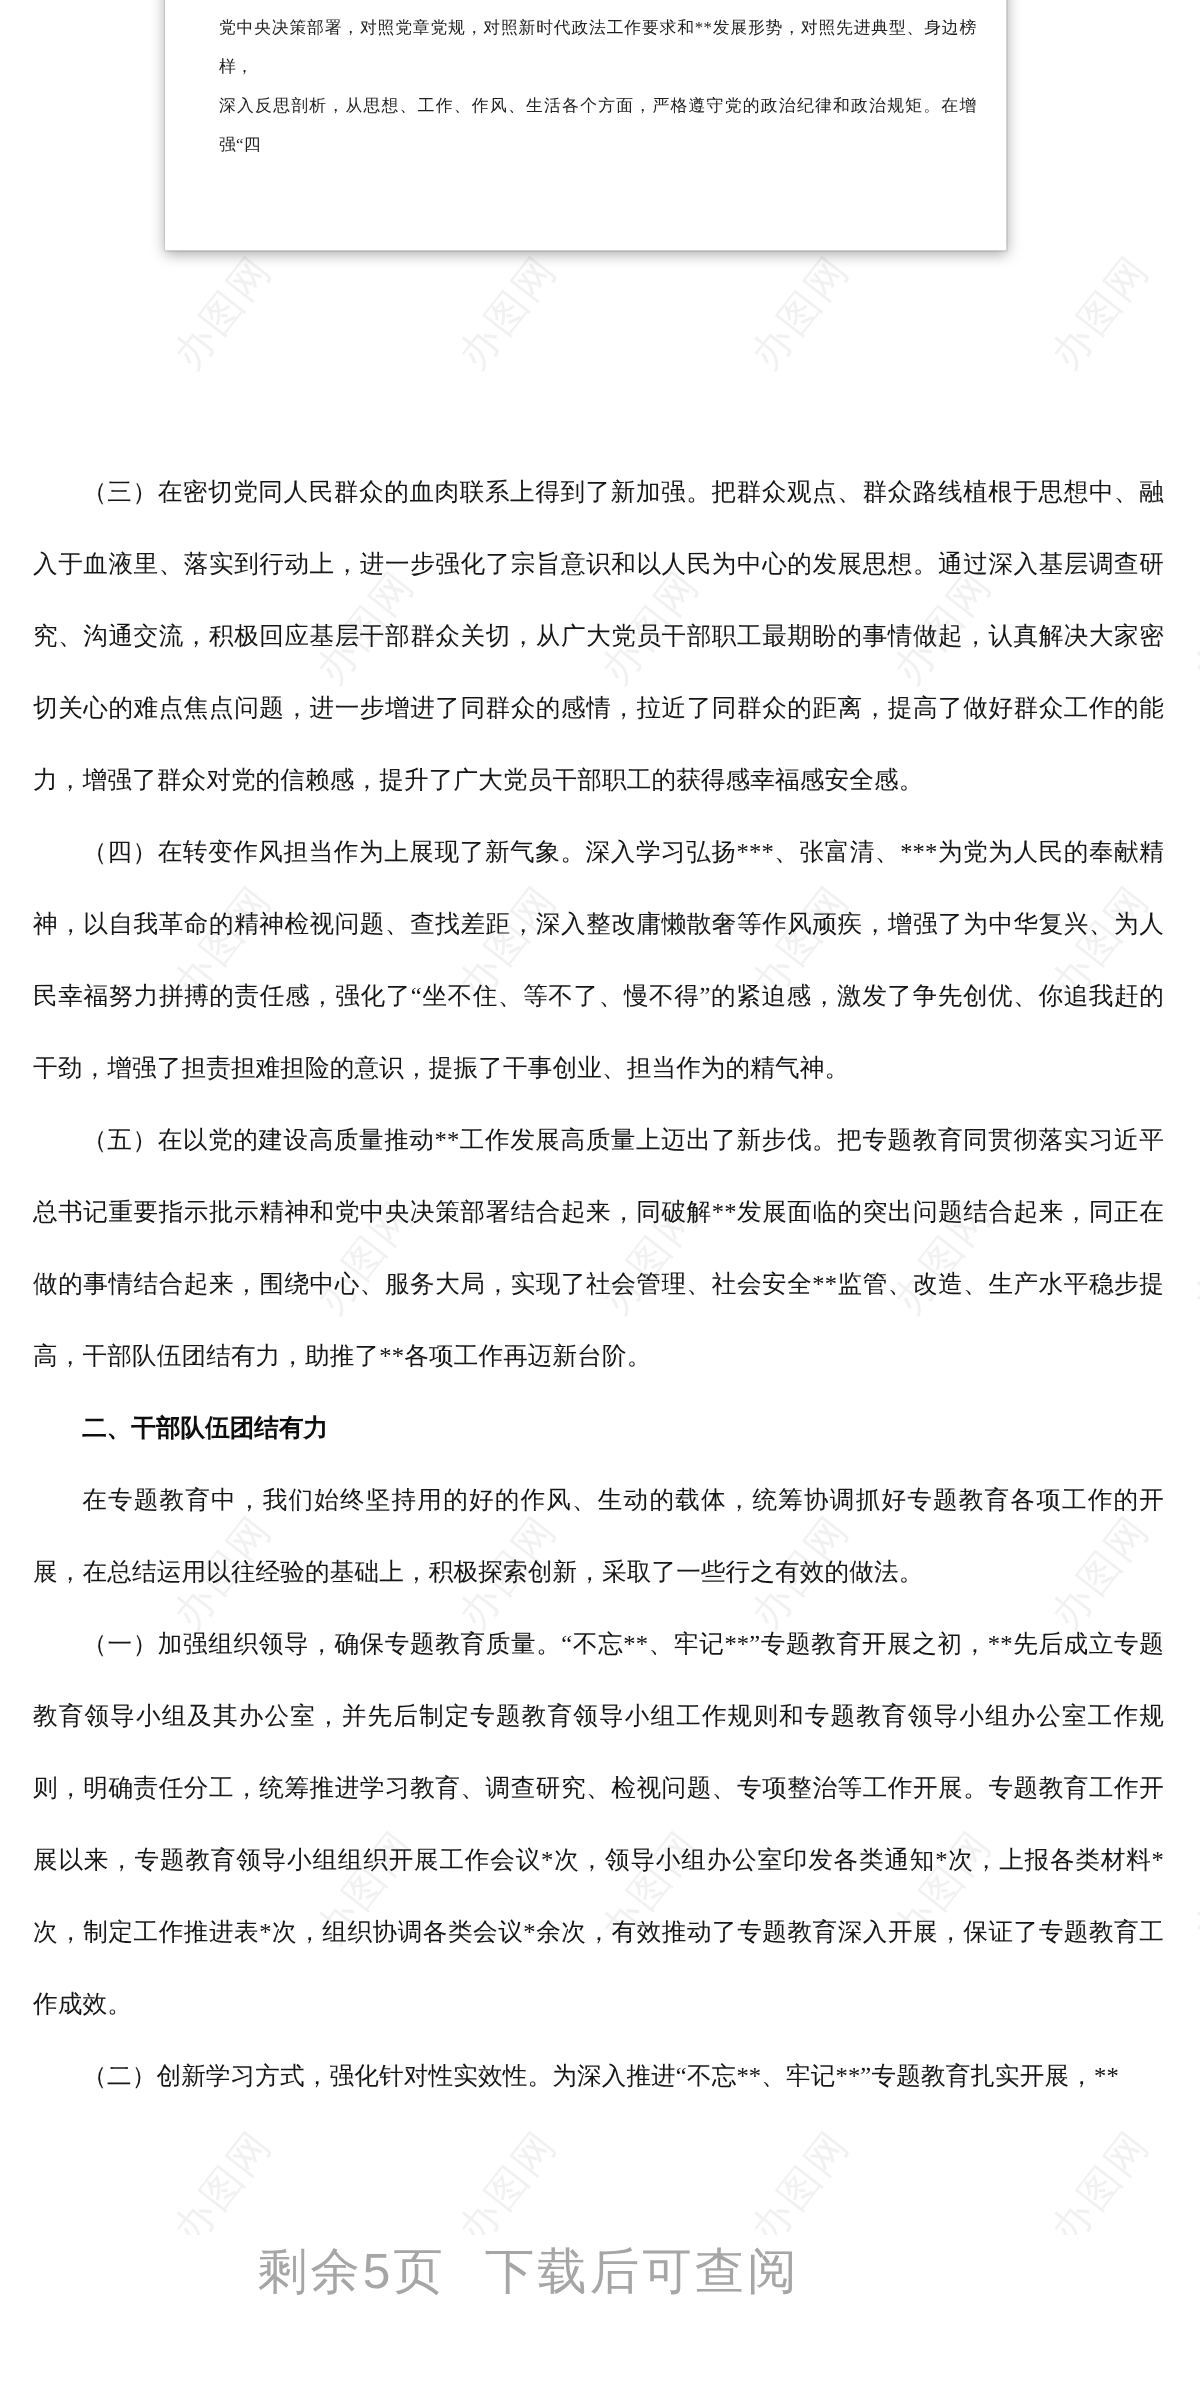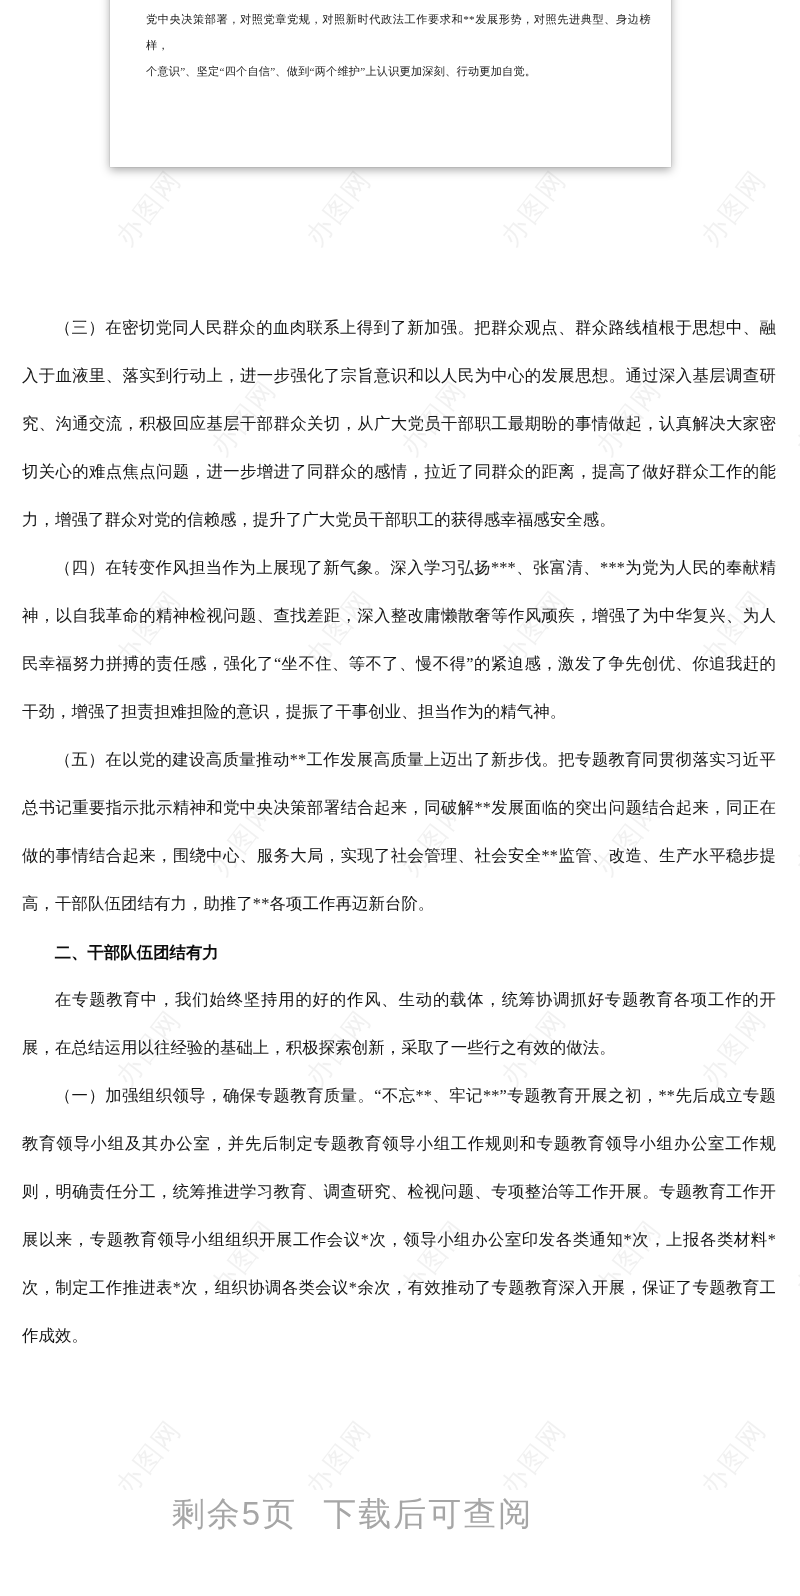--- a/index.html
+++ b/index.html
@@ -105,21 +105,21 @@
     color: #a6a6a6;
     z-index: 4;
   }
   #footer-notice .gap { display: inline-block; width: 26px; }
 </style>
 </head>
 <body>
 
 <div id="prev-page-card">
   <div class="cardline first">党中央决策部署，对照党章党规，对照新时代政法工作要求和**发展形势，对照先进典型、身边榜样，</div>
-  <div class="cardline">个意识”、坚定“四个自信”、做到“两个维护”上认识更加深刻、行动更加自觉。</div>
+  <div class="cardline">深入反思剖析，从思想、工作、作风、生活各个方面，严格遵守党的政治纪律和政治规矩。在增强“四</div>
 </div>
 
 <div id="watermark-layer">
     <span class="wm" style="left: 105px; top: 40px;">办图网</span>
     <span class="wm" style="left: 295px; top: 40px;">办图网</span>
     <span class="wm" style="left: 490px; top: 40px;">办图网</span>
     <span class="wm" style="left: 690px; top: 40px;">办图网</span>
     <span class="wm" style="left: 200px; top: 250px;">办图网</span>
     <span class="wm" style="left: 390px; top: 250px;">办图网</span>
     <span class="wm" style="left: 585px; top: 250px;">办图网</span>
@@ -146,15 +146,16 @@
     <span class="wm" style="left: 690px; top: 1290px;">办图网</span>
   </div>
 
 <div id="doc-body">
   <p class="para">（三）在密切党同人民群众的血肉联系上得到了新加强。把群众观点、群众路线植根于思想中、融入于血液里、落实到行动上，进一步强化了宗旨意识和以人民为中心的发展思想。通过深入基层调查研究、沟通交流，积极回应基层干部群众关切，从广大党员干部职工最期盼的事情做起，认真解决大家密切关心的难点焦点问题，进一步增进了同群众的感情，拉近了同群众的距离，提高了做好群众工作的能力，增强了群众对党的信赖感，提升了广大党员干部职工的获得感幸福感安全感。</p>
   <p class="para">（四）在转变作风担当作为上展现了新气象。深入学习弘扬***、张富清、***为党为人民的奉献精神，以自我革命的精神检视问题、查找差距，深入整改庸懒散奢等作风顽疾，增强了为中华复兴、为人民幸福努力拼搏的责任感，强化了“坐不住、等不了、慢不得”的紧迫感，激发了争先创优、你追我赶的干劲，增强了担责担难担险的意识，提振了干事创业、担当作为的精气神。</p>
   <p class="para">（五）在以党的建设高质量推动**工作发展高质量上迈出了新步伐。把专题教育同贯彻落实习近平总书记重要指示批示精神和党中央决策部署结合起来，同破解**发展面临的突出问题结合起来，同正在做的事情结合起来，围绕中心、服务大局，实现了社会管理、社会安全**监管、改造、生产水平稳步提高，干部队伍团结有力，助推了**各项工作再迈新台阶。</p>
   <p class="heading">二、干部队伍团结有力</p>
   <p class="para">在专题教育中，我们始终坚持用的好的作风、生动的载体，统筹协调抓好专题教育各项工作的开展，在总结运用以往经验的基础上，积极探索创新，采取了一些行之有效的做法。</p>
   <p class="para">（一）加强组织领导，确保专题教育质量。“不忘**、牢记**”专题教育开展之初，**先后成立专题教育领导小组及其办公室，并先后制定专题教育领导小组工作规则和专题教育领导小组办公室工作规则，明确责任分工，统筹推进学习教育、调查研究、检视问题、专项整治等工作开展。专题教育工作开展以来，专题教育领导小组组织开展工作会议*次，领导小组办公室印发各类通知*次，上报各类材料*次，制定工作推进表*次，组织协调各类会议*余次，有效推动了专题教育深入开展，保证了专题教育工作成效。</p>
+  <p class="para">（二）创新学习方式，强化针对性实效性。为深入推进“不忘**、牢记**”专题教育扎实开展，**</p>
 </div>
 
 <div id="footer-notice"><span>剩余5页</span><span class="gap"></span><span>下载后可查阅</span></div>
 
 </body></html>

